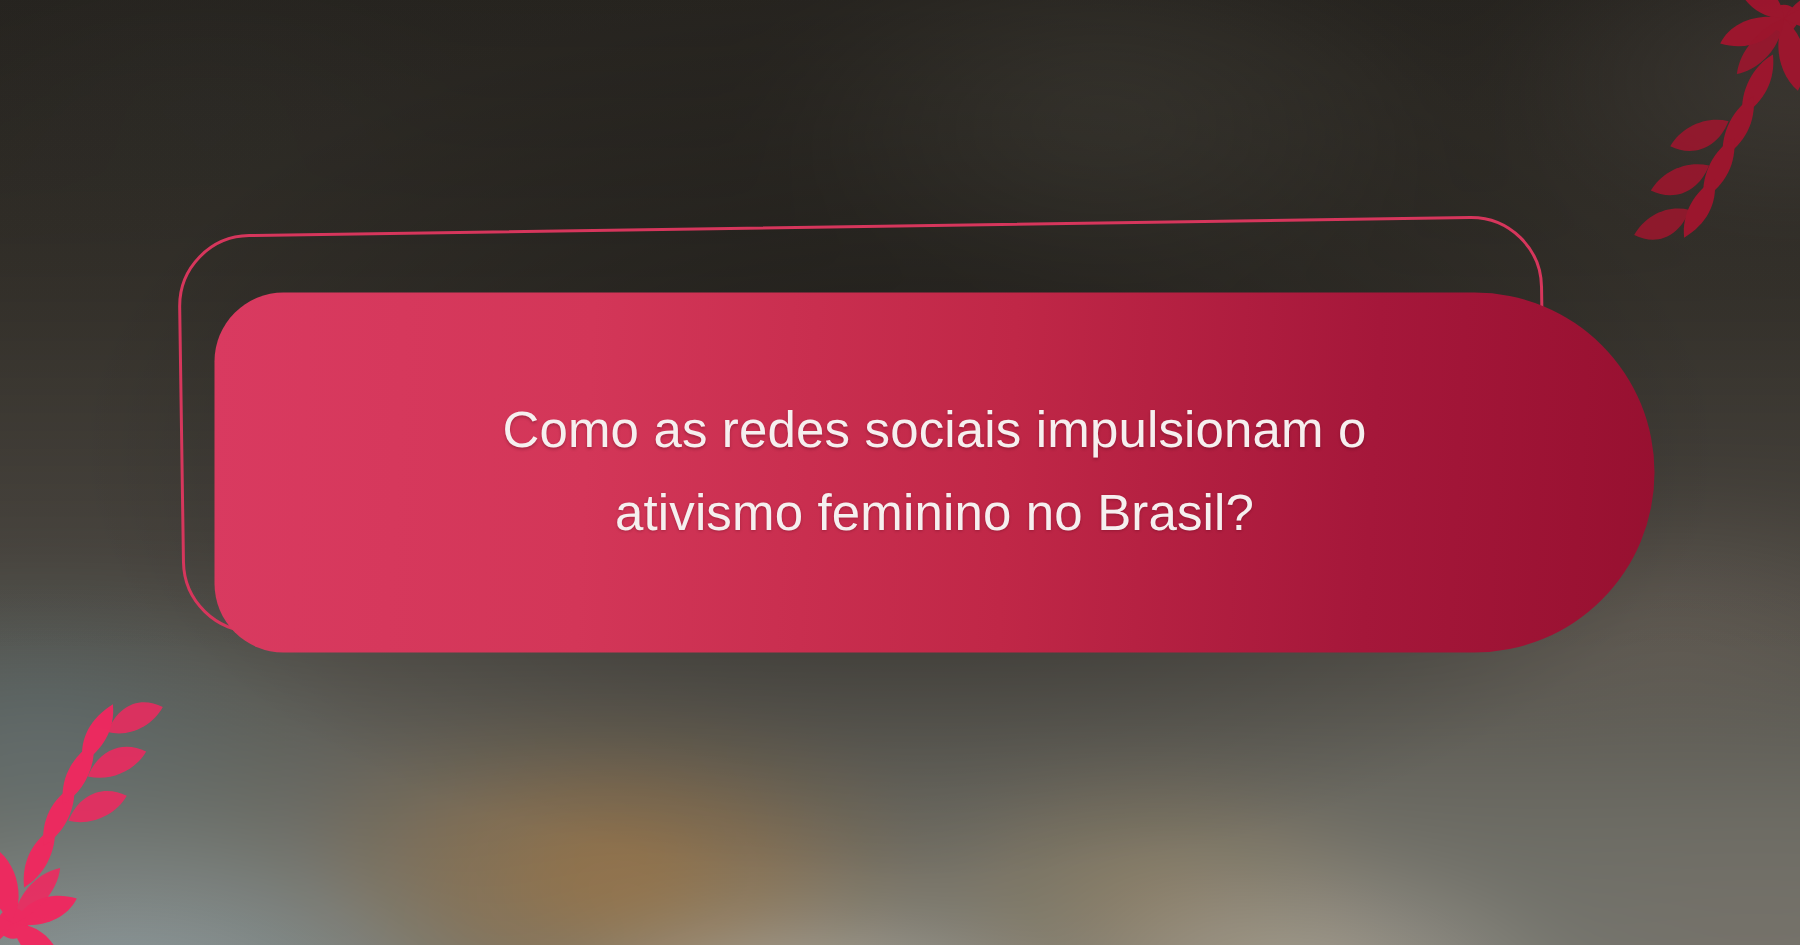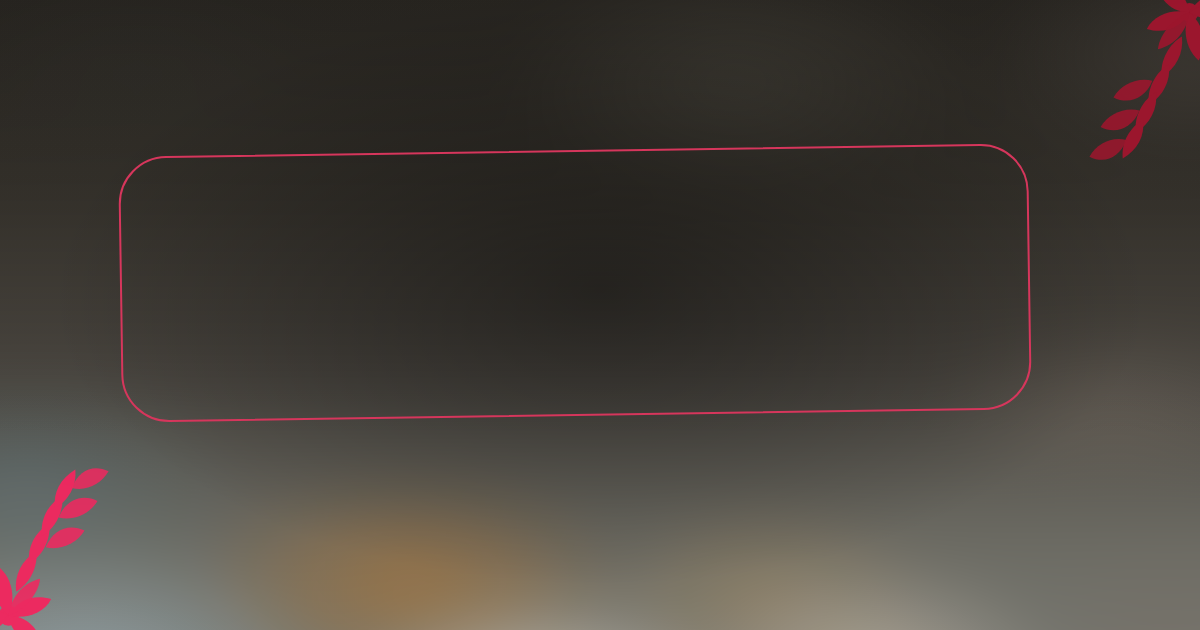--- a/index.html
+++ b/index.html
@@ -170,14 +170,17 @@
         <path d="M-52 28 C -70 26, -88 14, -94 -2 C -74 -4, -58 6, -52 28 Z" opacity="0.9"></path>
         <path d="M-86 54 C -104 52, -122 40, -128 24 C -108 22, -92 32, -86 54 Z" opacity="0.88"></path>
         <path d="M-8 84 C 4 98, 6 118, -2 134 C -16 120, -18 100, -8 84 Z" opacity="0.85"></path>
         <path d="M-34 -6 L -28 -22 L -22 -6 L -6 0 L -22 6 L -28 22 L -34 6 L -50 0 Z" opacity="0.9"></path>
       </g>
     </svg>
   </div>
 
   <div class="ghost-card"></div>
 
+  <div class="quote-card">
+    <p class="quote-text">Como as redes sociais impulsionam o ativismo feminino no Brasil?</p>
+  </div>
 
 </div>
 
 </body></html>

